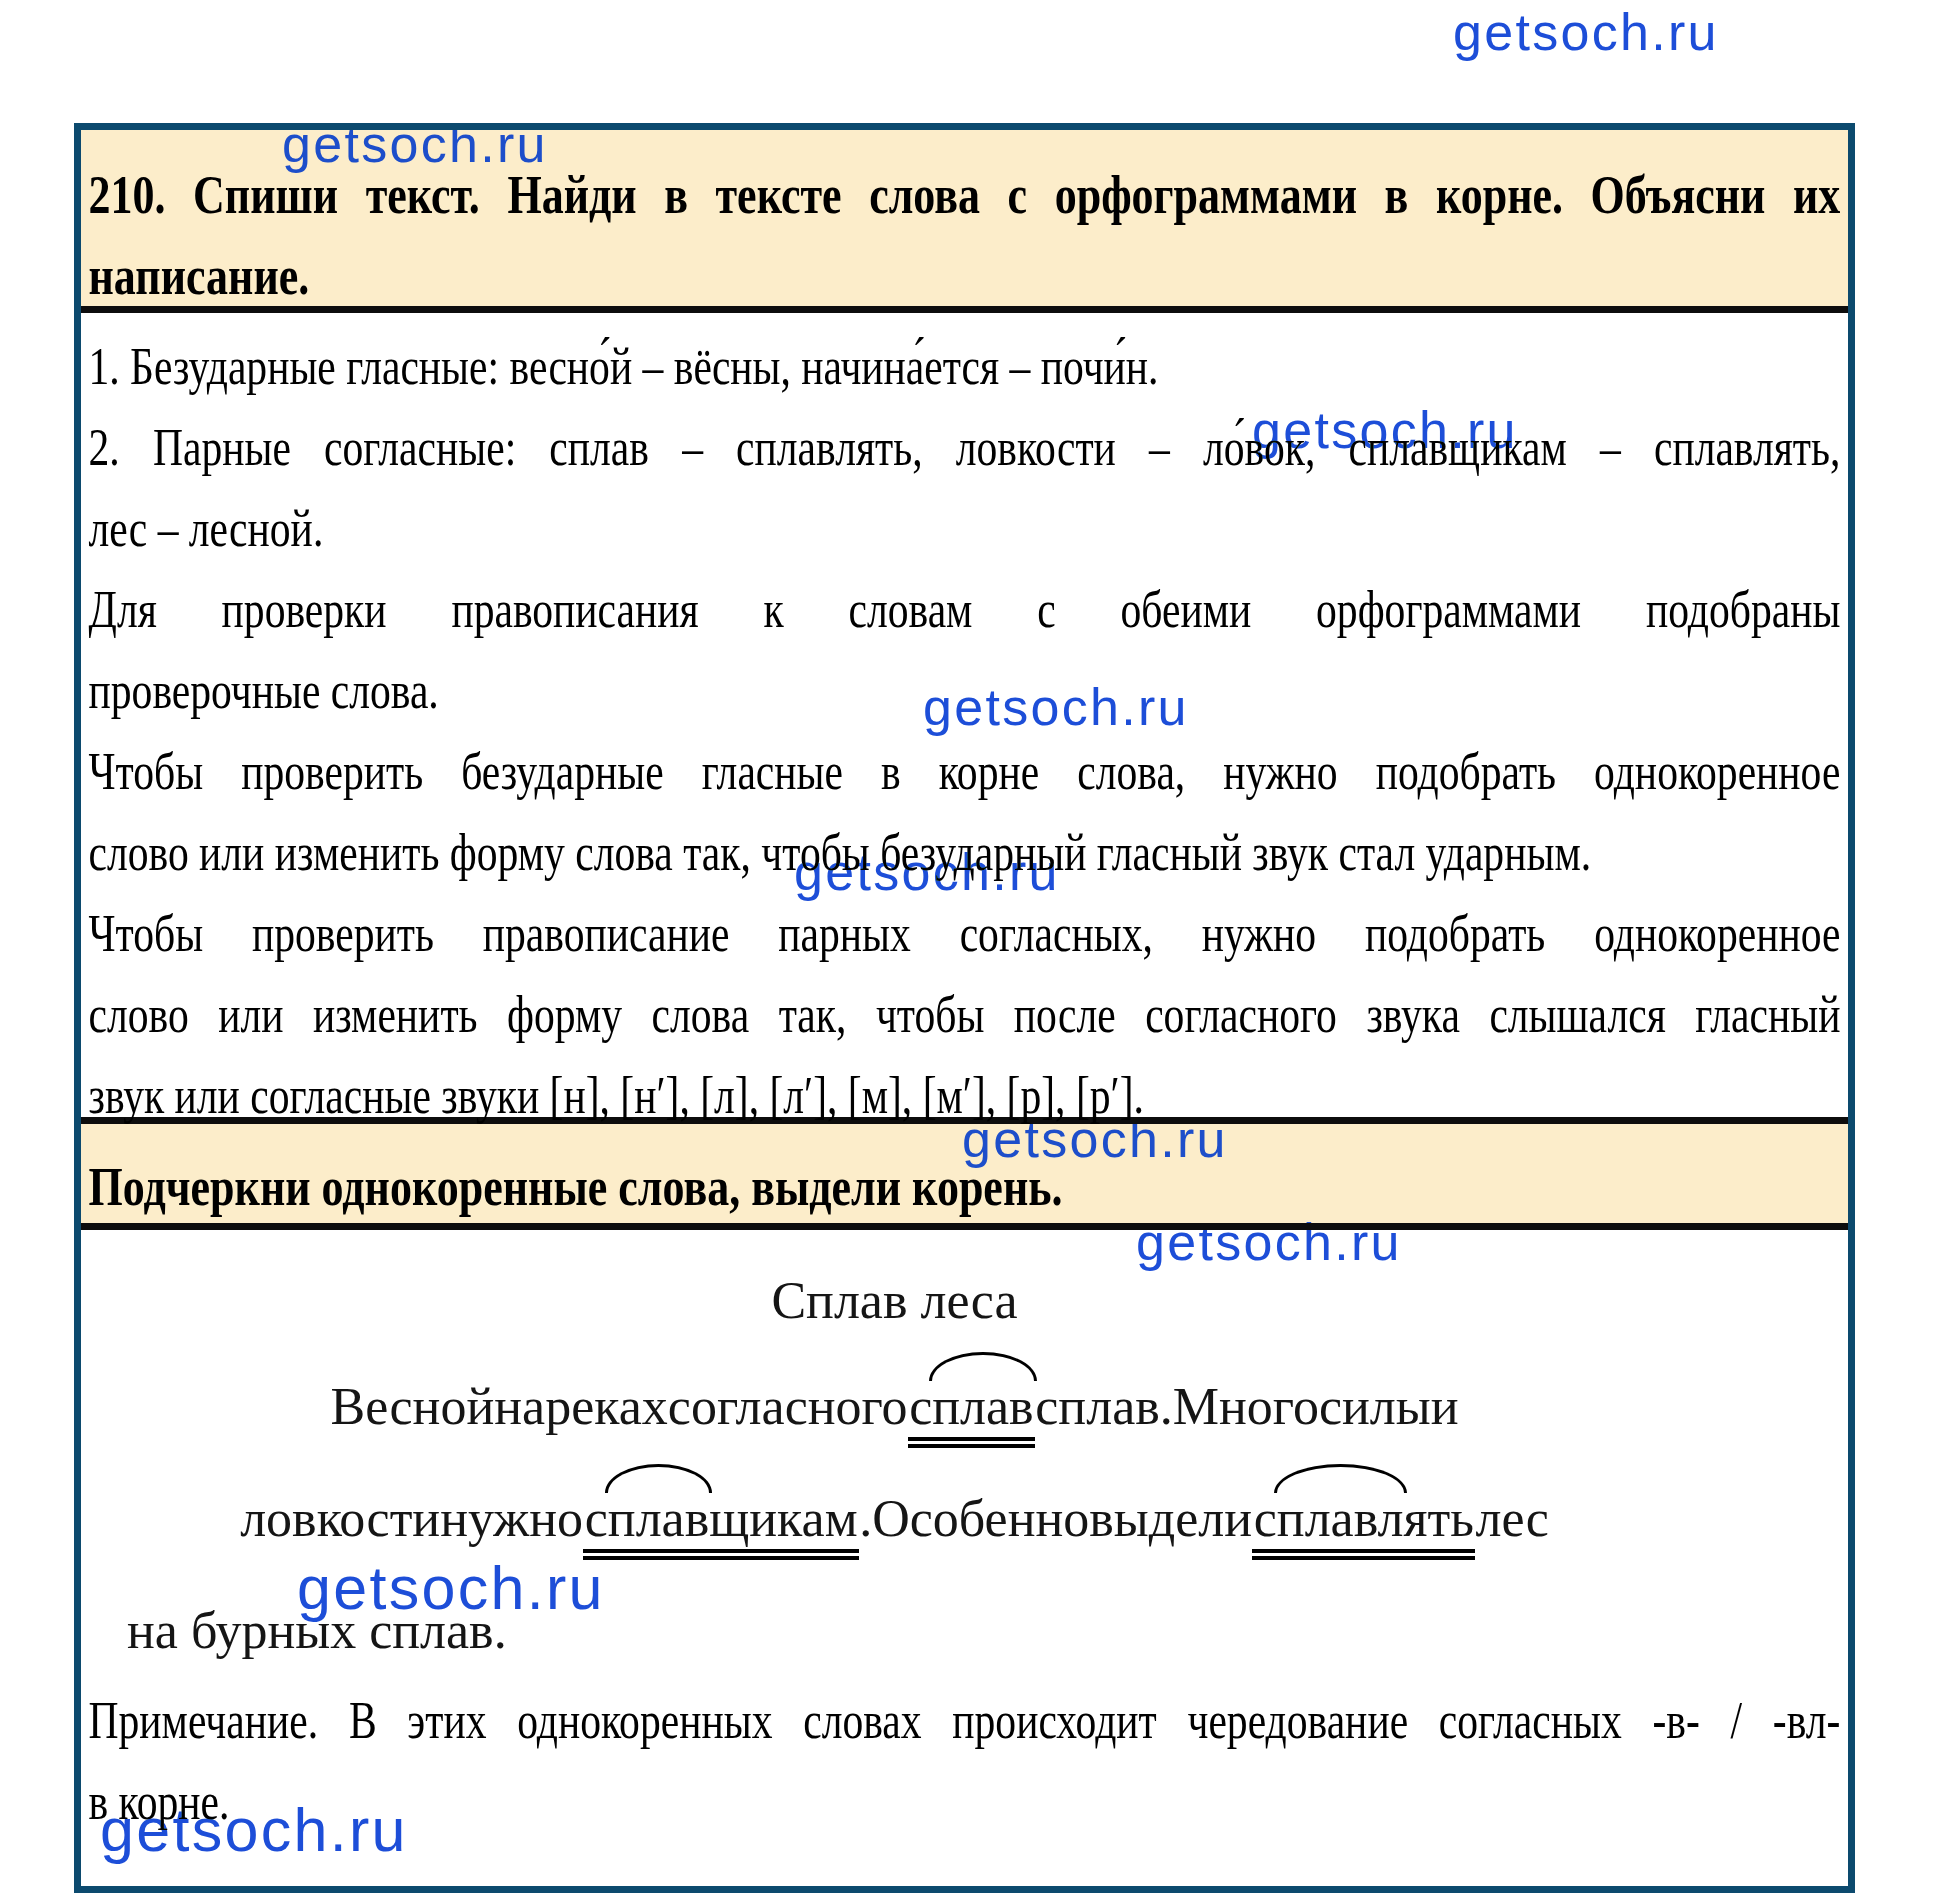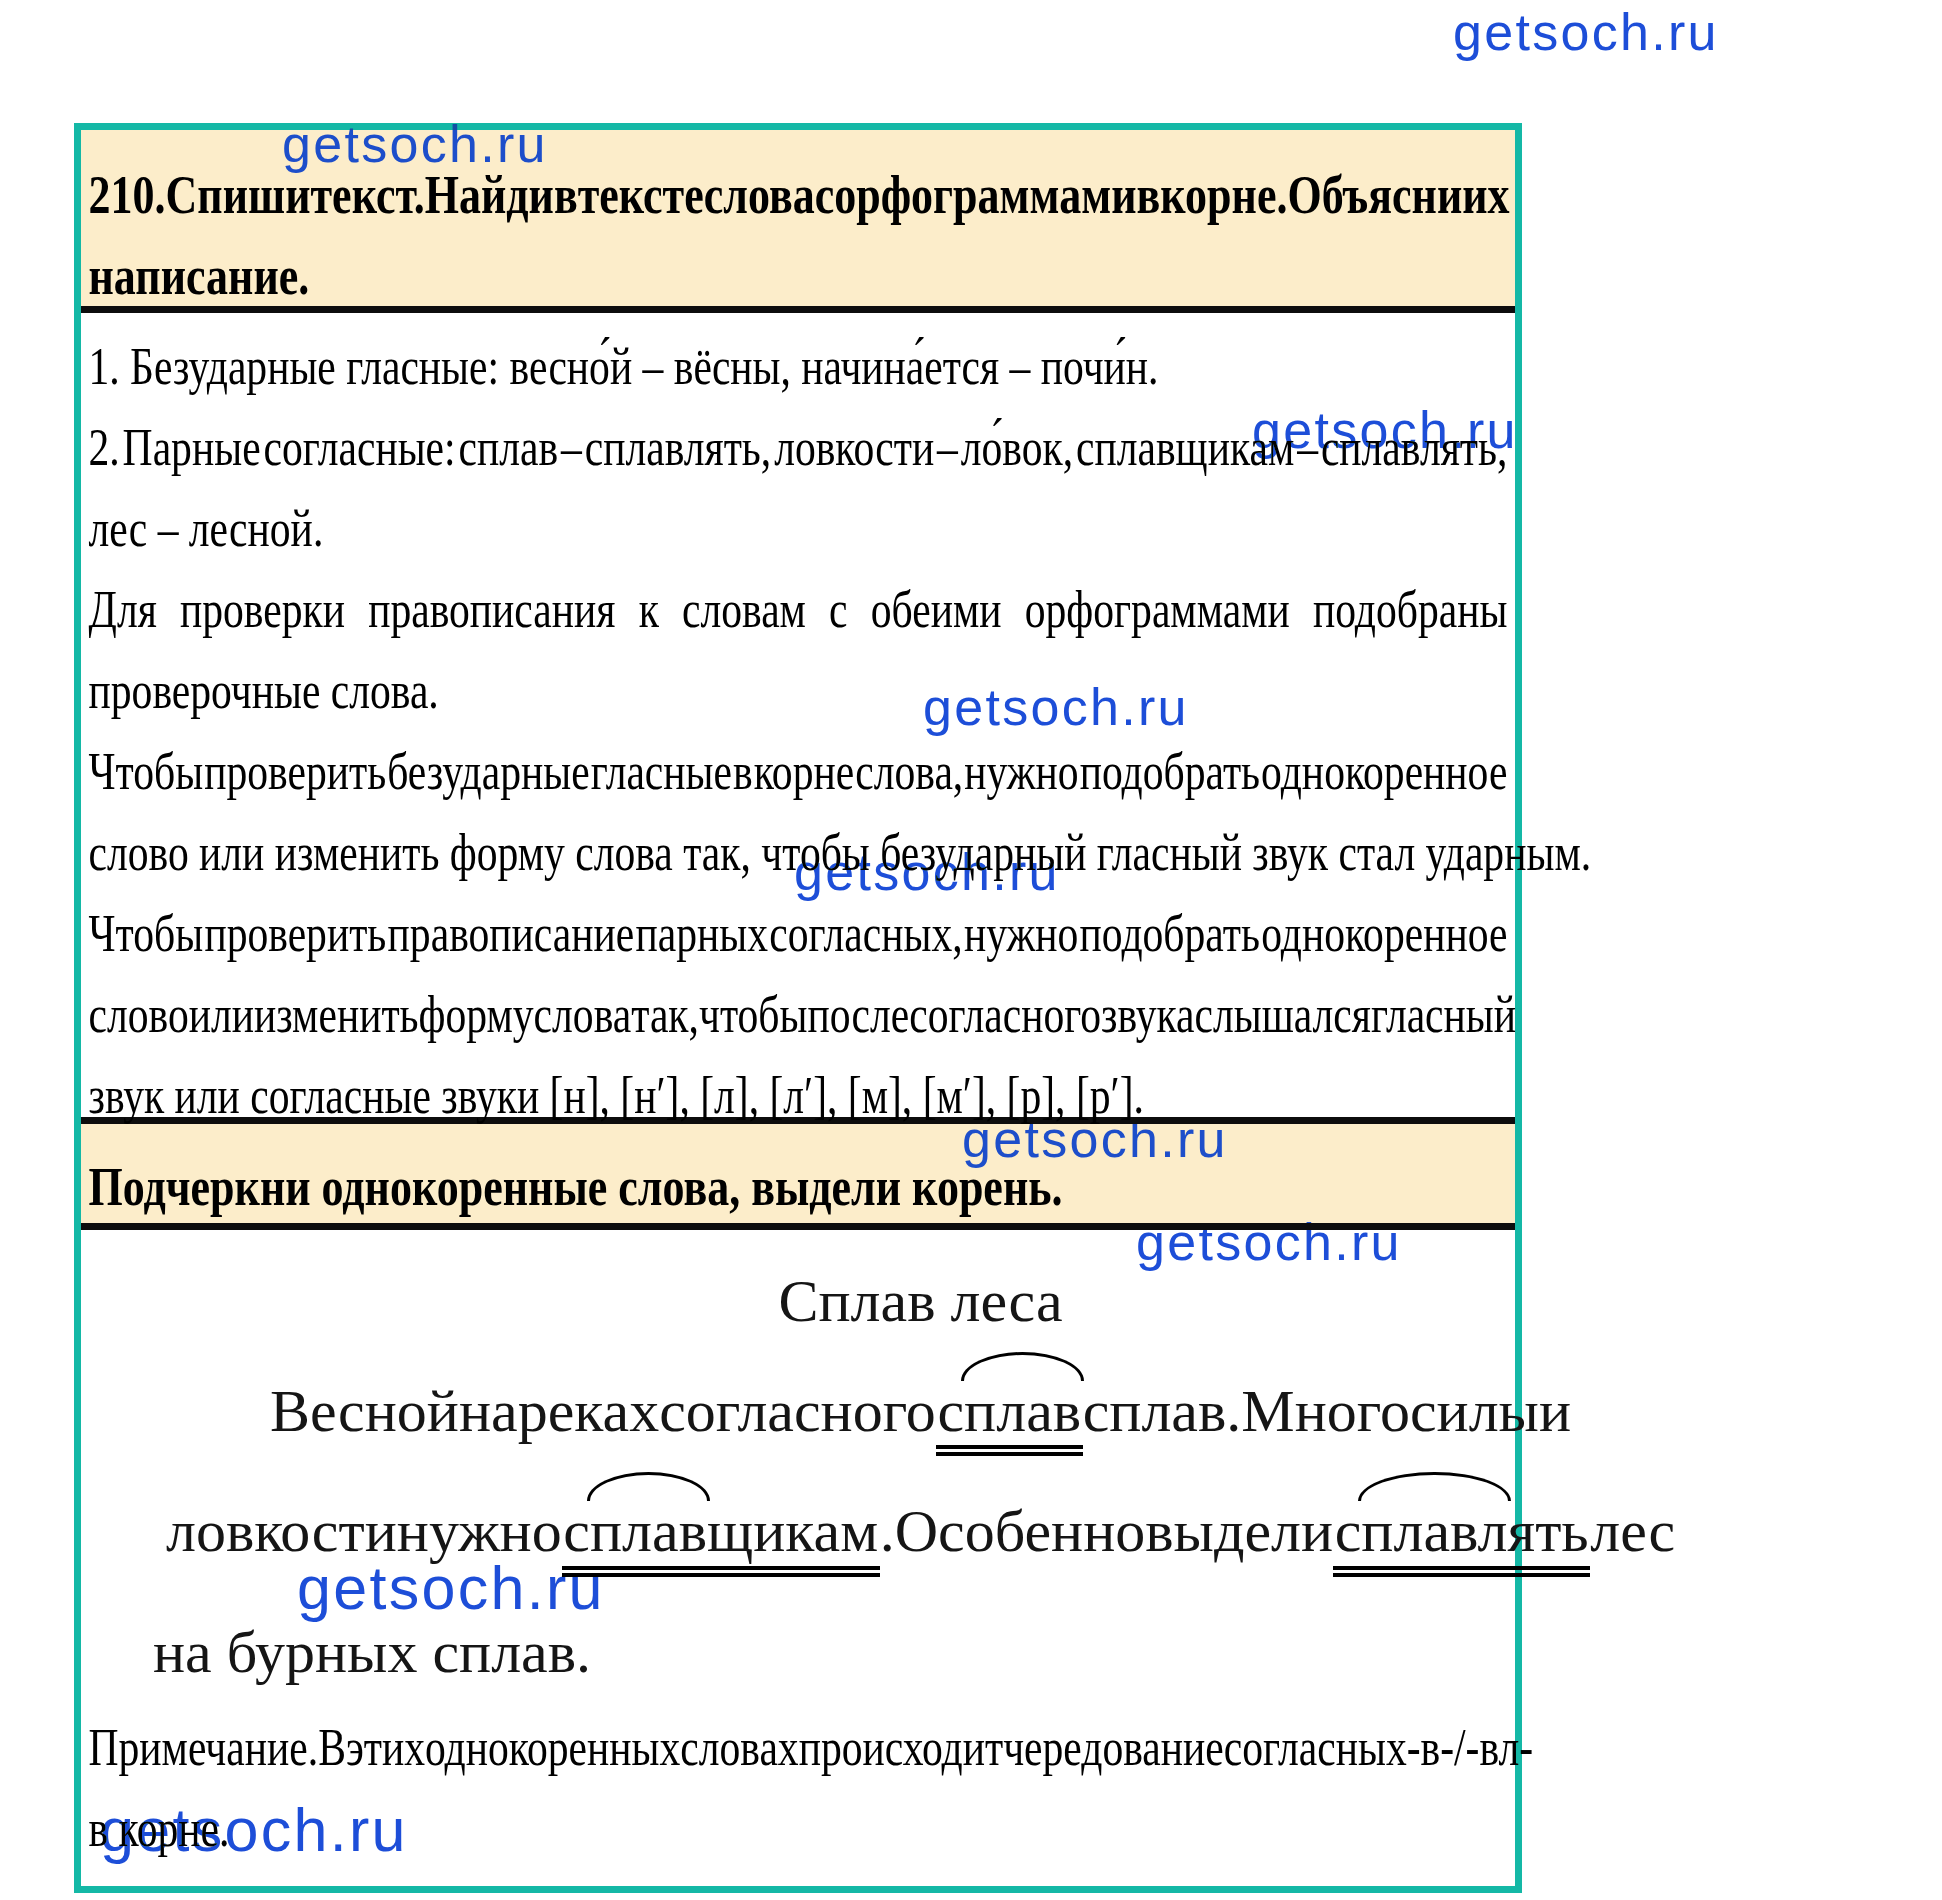--- a/index.html
+++ b/index.html
@@ -9,22 +9,22 @@
   }
   
   .wm{
     position:absolute;font-family:"Liberation Sans",sans-serif;
     color:#1d4ed8;mix-blend-mode:darken;letter-spacing:2.3px;
     font-size:52px;white-space:nowrap;z-index:9;pointer-events:none;
   }
   .wm.big{font-size:61px;}
   
   .doc-table{
-    position:absolute;left:74px;top:123px;width:1448px;box-sizing:border-box;
-    border:7px solid #14b8a6;background:#fff;z-index:1;
+    position:absolute;left:74px;top:123px;width:1781px;box-sizing:border-box;
+    border:7px solid #0c4a6e;background:#fff;z-index:1;
   }
   .row{box-sizing:border-box;overflow:visible;}
   .sep{border-bottom:7px solid #0d0d0d;}
   .band{background:#fcedca;}
   
   .txt{
     font-family:"Liberation Serif",serif;font-size:52px;color:#000;
     transform:scaleX(0.8);transform-origin:0 0;width:125%;
     box-sizing:border-box;
   }
@@ -34,22 +34,22 @@
   .row-answer .txt{padding:12.5px 9.4px 0;line-height:81px;}
   .row-subtask{height:106px;}
   .row-subtask .txt{font-weight:bold;font-size:55px;padding:22px 9.4px 0;line-height:81px;}
   .row-bottom{height:620px;}
   .jline{display:flex;justify-content:space-between;align-items:baseline;white-space:nowrap;}
   .lline{text-align:left;white-space:nowrap;}
   .row-answer .jline,.row-answer .lline,
   .note .jline,.note .lline{line-height:81px;height:81px;}
   
   .scan{
-    margin:36px 0 0 72px;width:1535px;color:#151515;
-    font-family:"Liberation Serif",serif;font-size:60px;
+    margin:36px 0 0 46px;width:1535px;color:#151515;
+    font-family:"Liberation Serif",serif;font-size:52px;
   }
   .scan-title{text-align:center;line-height:70px;margin-bottom:41px;}
   .scan .jline{margin-bottom:41px;justify-content:center;}
   .scan .lline{margin-bottom:0;}
   .uw{
     display:inline-block;line-height:1.05;
     border-bottom:11px double #000;padding:0 1.6px 2.3px;
   }
   .kroot{position:relative;display:inline-block;}
   .kroot::before{

